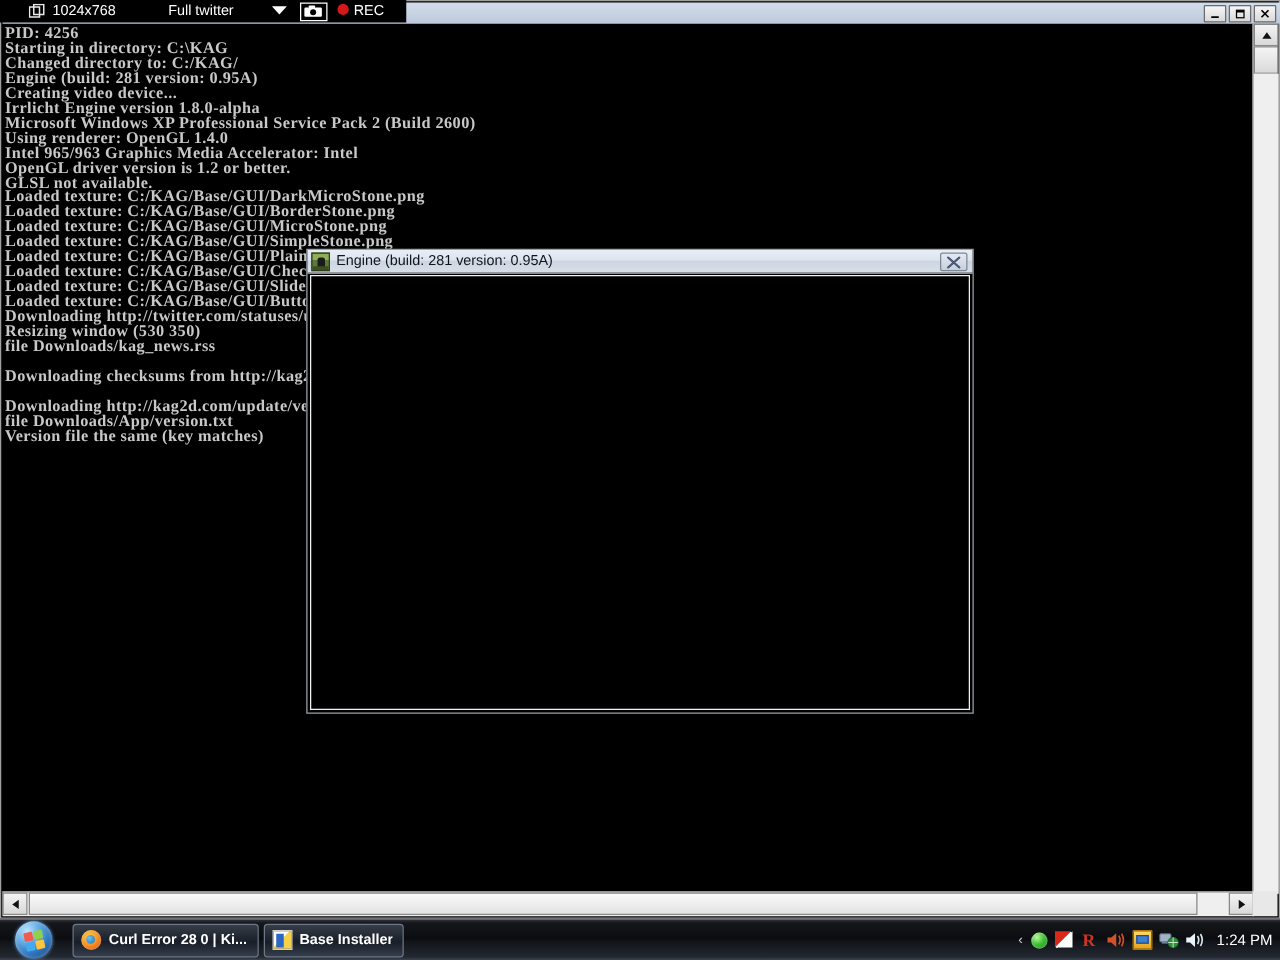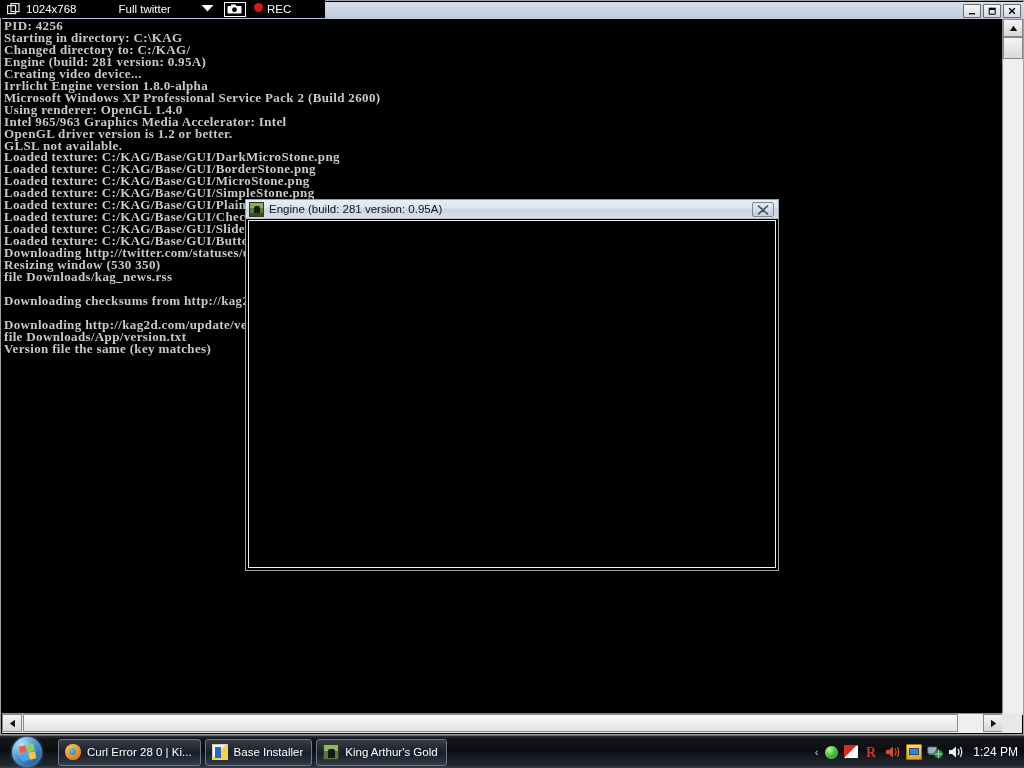--- a/index.html
+++ b/index.html
@@ -68,21 +68,21 @@
     left: 0; top: 0;
     width: 325px;
     height: 18px;
     background: #000;
     display: flex;
     align-items: center;
     color: #ffffff;
     font-size: 11px;
     z-index: 30;
     box-sizing: border-box;
-    padding-left: 4px;
+    padding-left: 20px;
     gap: 0;
   }
   #bandicam-bar .bc-icon {
     width: 18px; height: 14px;
     display:flex; align-items:center; justify-content:center;
     color:#e8e8e8;
   }
   #bandicam-bar .bc-res {
     margin-left: 4px;
     font-size: 11.5px;
@@ -333,21 +333,21 @@
     background: linear-gradient(to bottom, rgba(140,155,180,0.30) 0%, rgba(70,85,110,0.30) 48%, rgba(35,45,62,0.38) 52%, rgba(95,112,140,0.30) 100%);
     border: 1px solid #6d7889;
     border-radius: 3px;
     color: #ffffff;
     font-size: 11.5px;
     white-space: nowrap;
     box-sizing: border-box;
     max-width: 150px;
     overflow: hidden;
   }
-  .task-btn .tb-label { overflow: hidden; text-overflow: ellipsis; }
+  .task-btn .tb-label { overflow: hidden; text-overflow: ellipsis; font-weight: bold; }
   .task-icon {
     width: 16px; height: 16px;
     flex: none;
     position: relative;
   }
 
   
   .ic-firefox {
     border-radius: 50%;
     background: radial-gradient(circle at 40% 35%, #ffd24a 0%, #f79b25 42%, #e0601c 78%, #b33f12 100%);
@@ -588,24 +588,20 @@
       <span class="task-icon ic-firefox"></span>
       <span class="tb-label">Curl Error 28 0 | Ki...</span>
     </div>
 
     <div class="task-btn">
       <span class="task-icon ic-nexon"></span>
       <span class="tb-label">Base Installer</span>
     </div>
 
 
-    <div class="task-btn">
-      <span class="task-icon ic-kag"></span>
-      <span class="tb-label">King Arthur's Gold</span>
-    </div>
 
 
     <div id="tray">
       <span class="tray-chevron">‹</span>
 
       <span class="tray-icon ti-green"></span>
 
       <span class="tray-icon">
         <svg width="16" height="16" viewBox="0 0 16 16">
           <path d="M15 1 L15 14 L2 14 Z" fill="#ffffff"></path>

